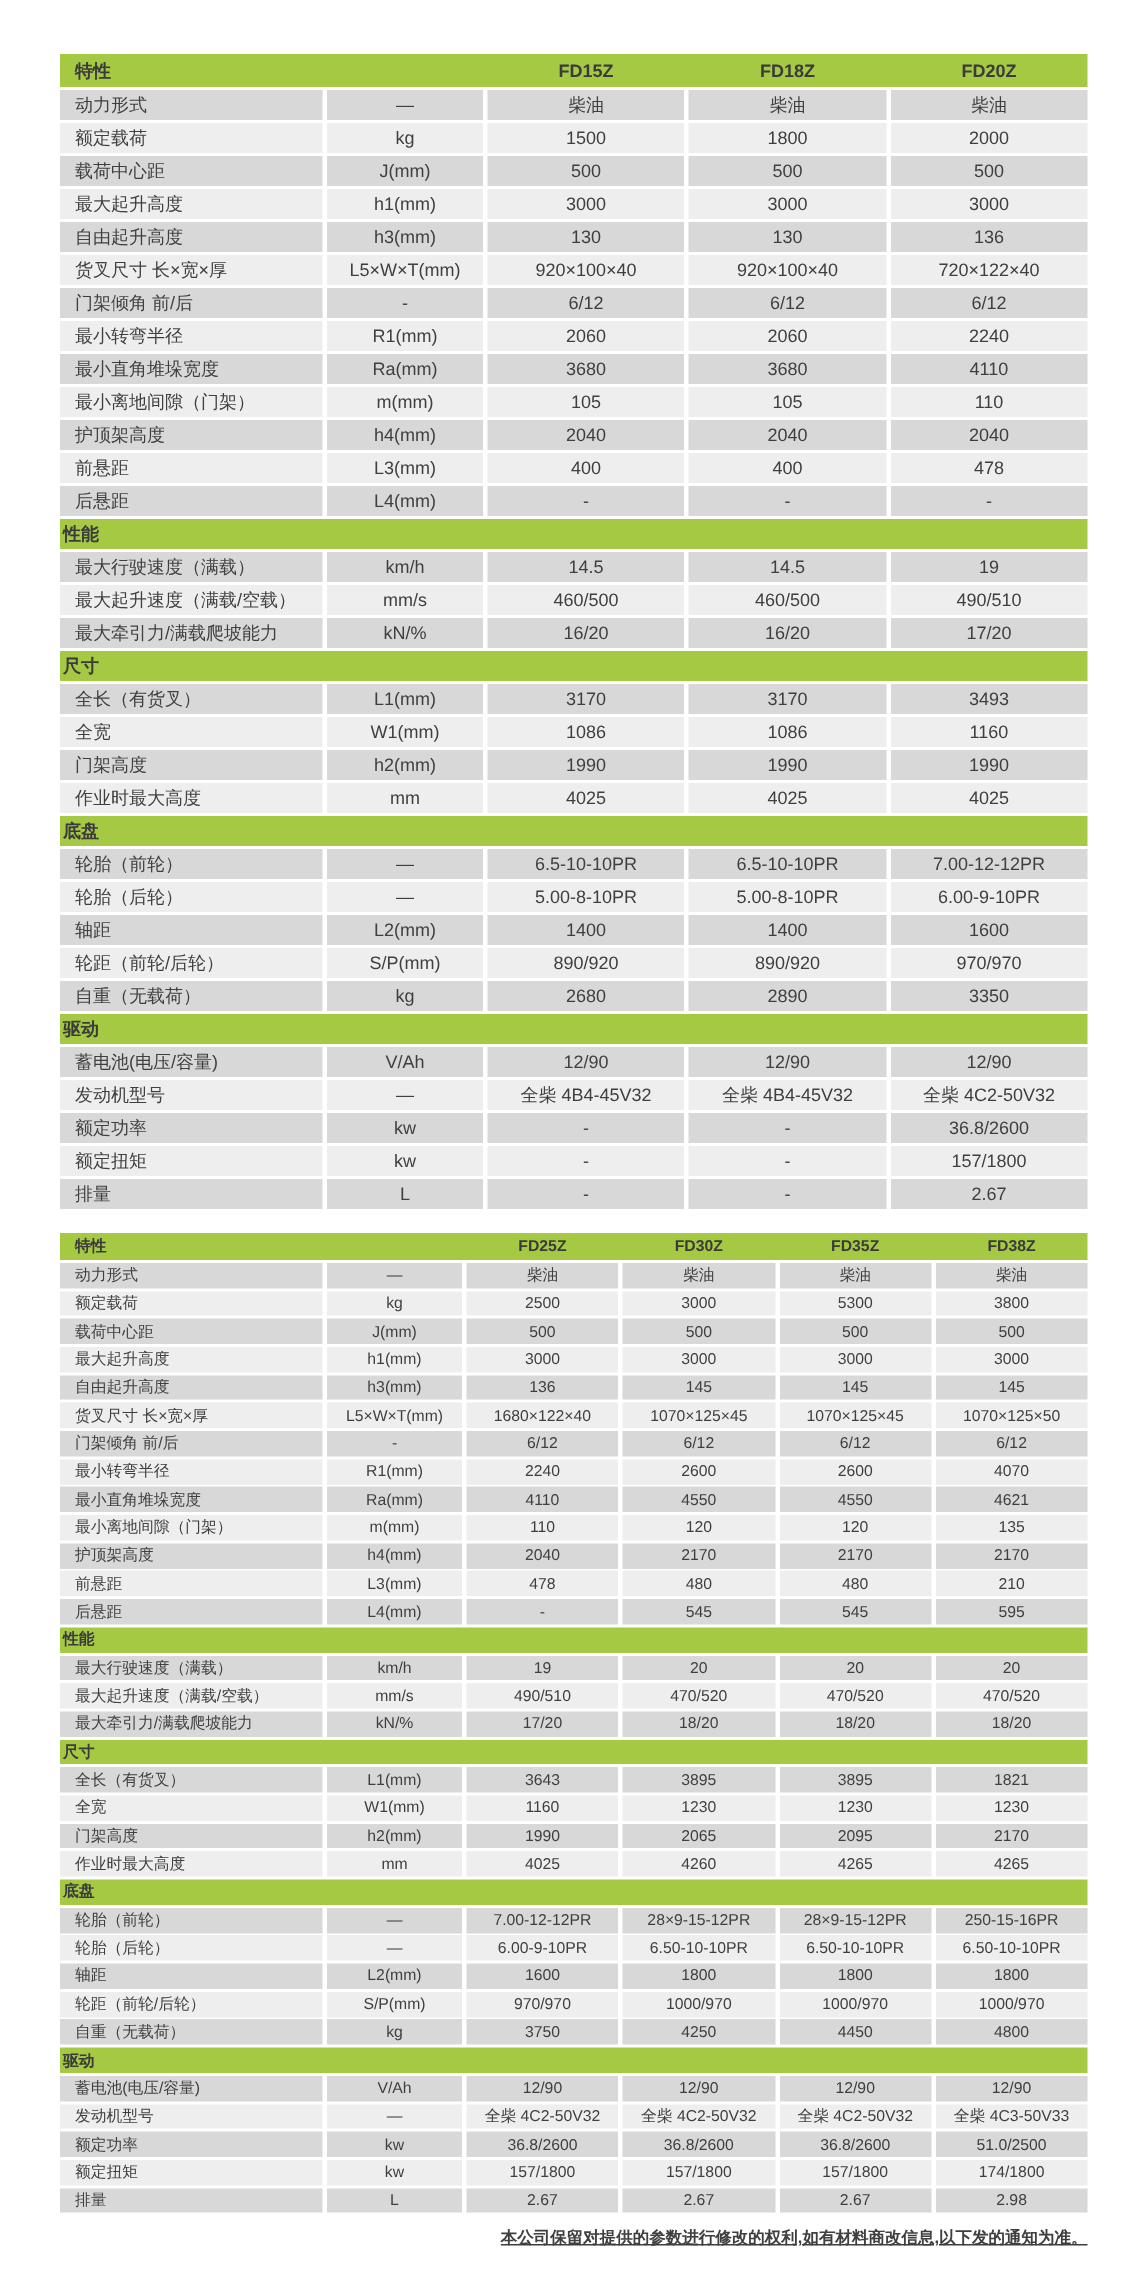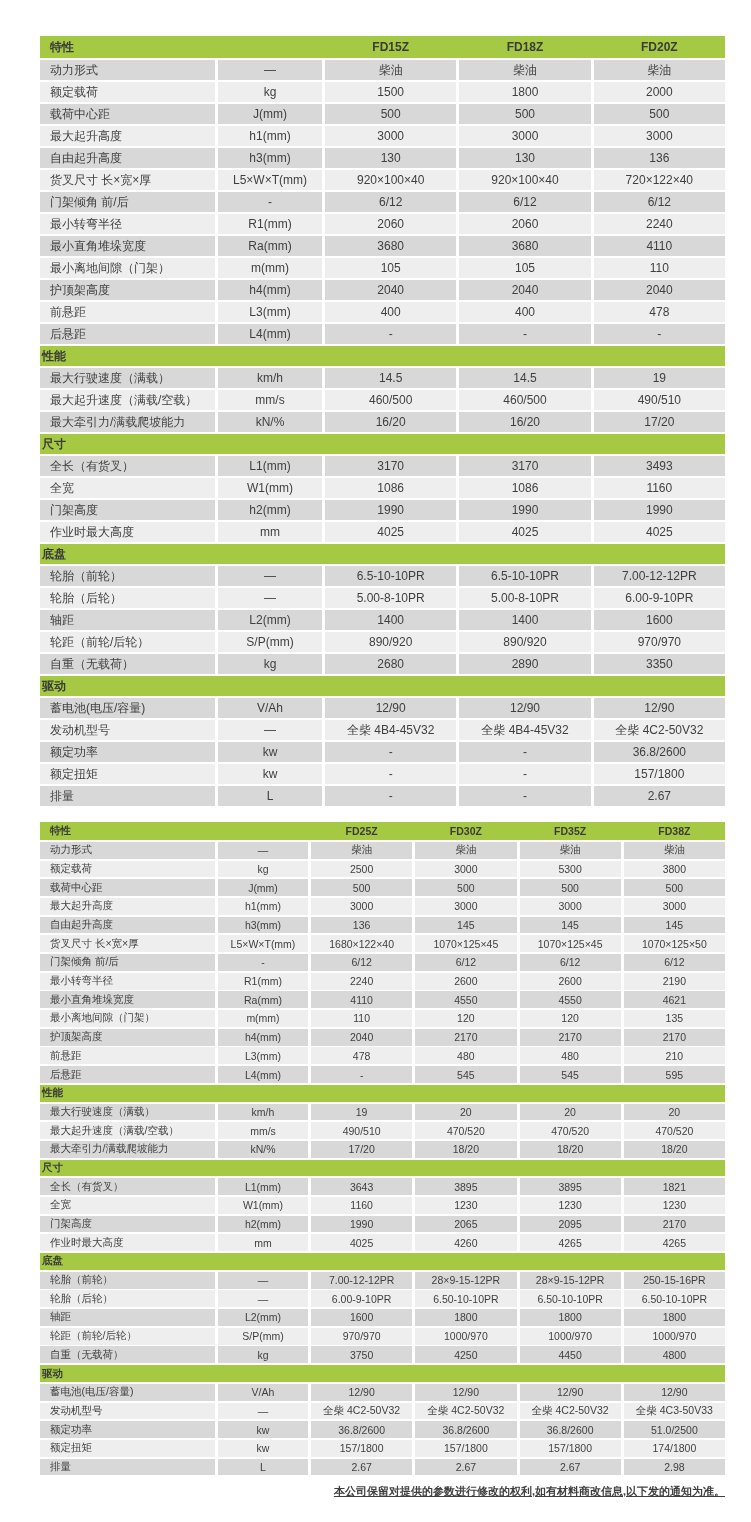--- a/index.html
+++ b/index.html
@@ -349,21 +349,21 @@
         <div class="cell ">6/12</div>
         <div class="cell ">6/12</div>
         <div class="cell ">6/12</div>
       </div>
       <div class="row light">
         <div class="cell label">最小转弯半径</div>
         <div class="cell ">R1(mm)</div>
         <div class="cell ">2240</div>
         <div class="cell ">2600</div>
         <div class="cell ">2600</div>
-        <div class="cell ">2190</div>
+        <div class="cell ">4070</div>
       </div>
       <div class="row dark">
         <div class="cell label">最小直角堆垛宽度</div>
         <div class="cell ">Ra(mm)</div>
         <div class="cell ">4110</div>
         <div class="cell ">4550</div>
         <div class="cell ">4550</div>
         <div class="cell ">4621</div>
       </div>
       <div class="row light">

